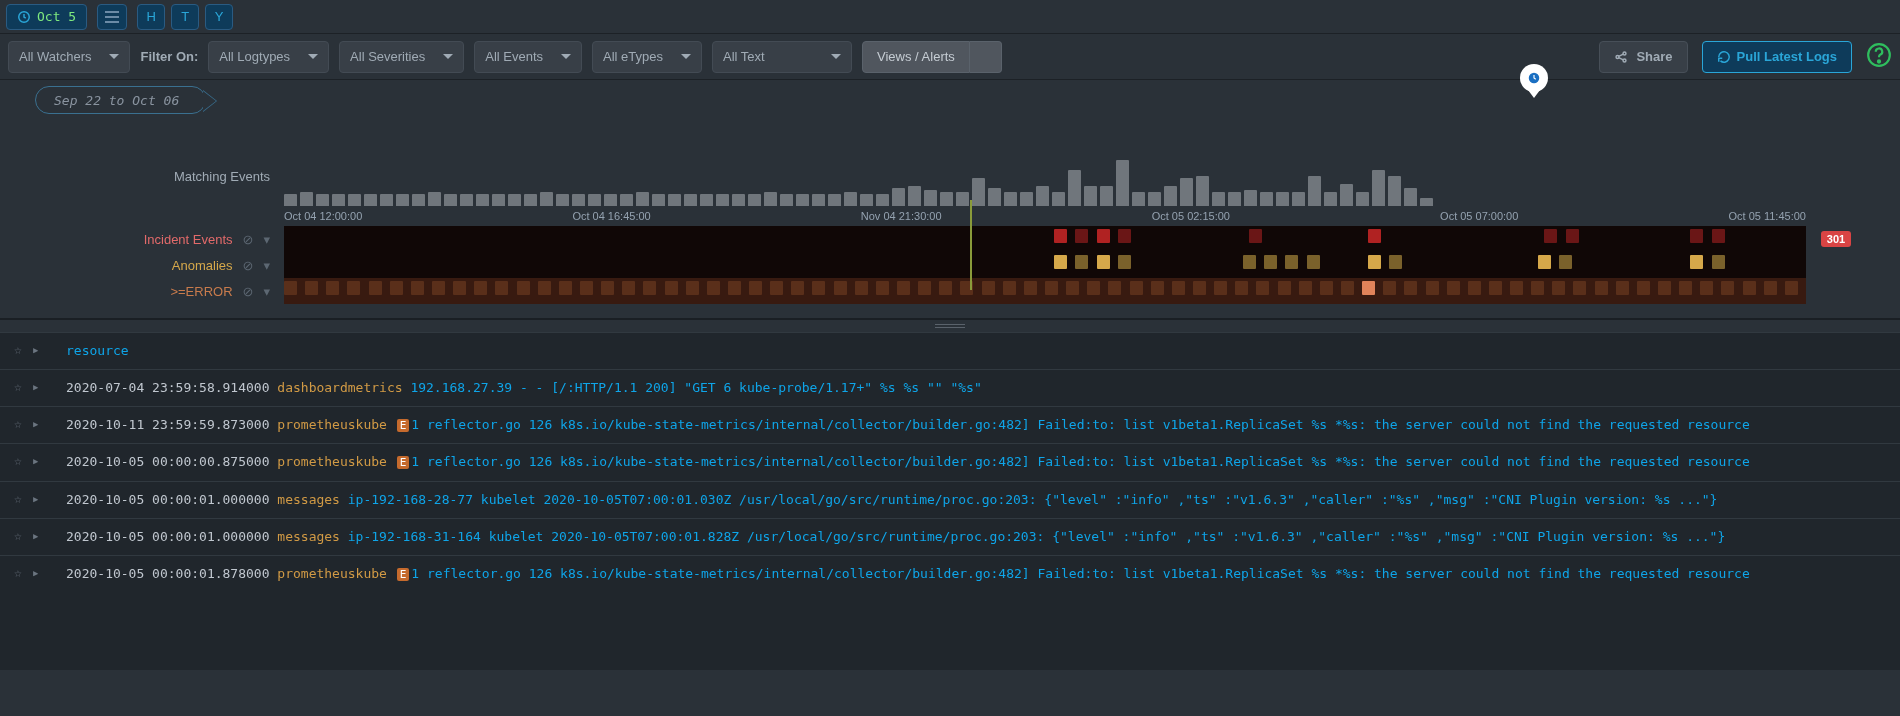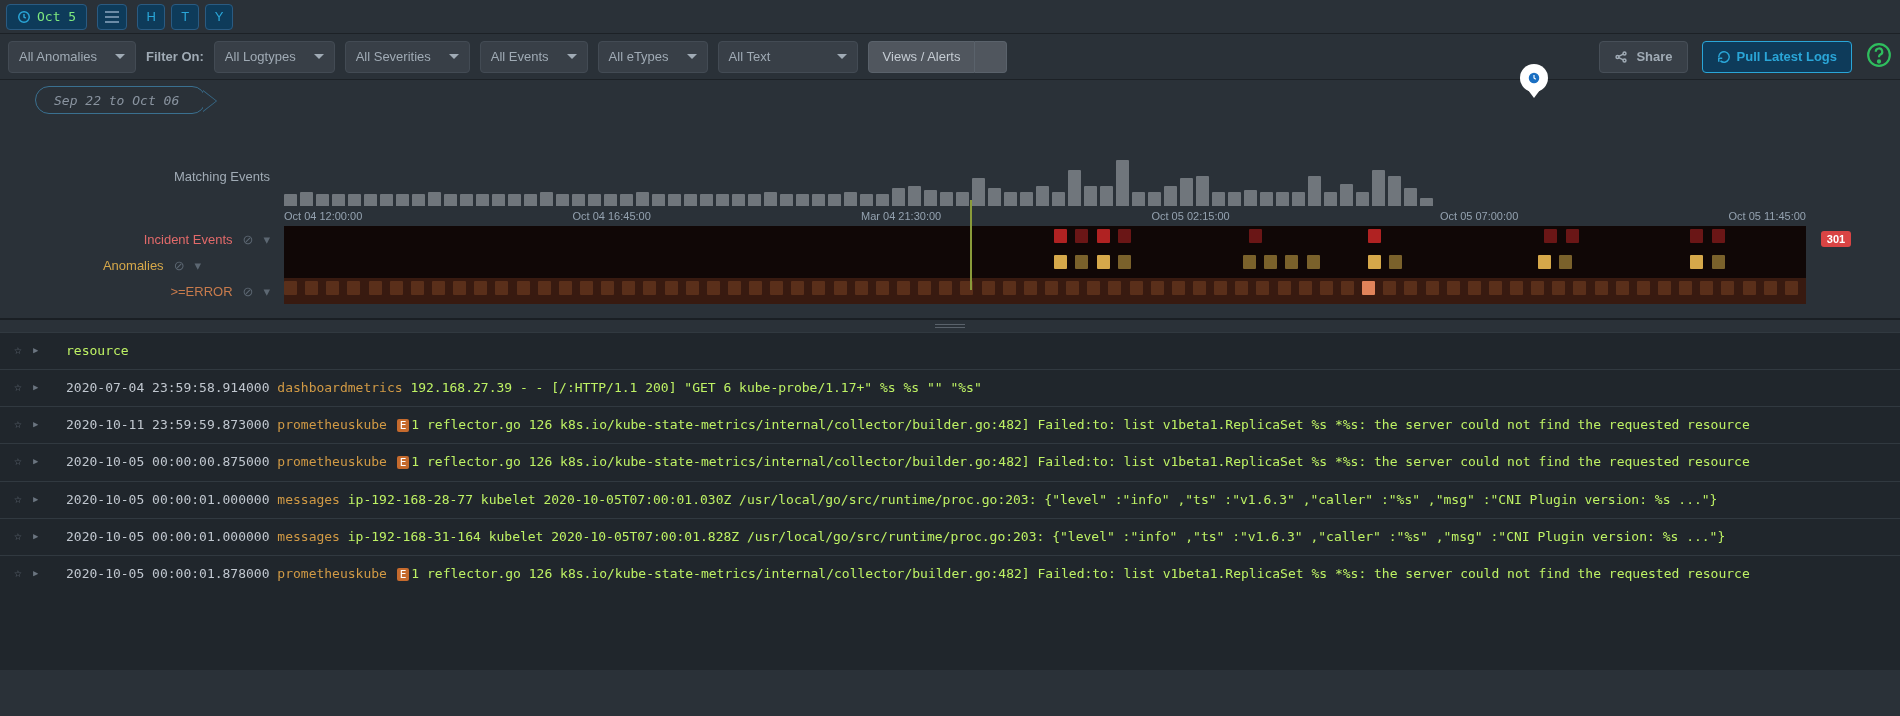--- a/index.html
+++ b/index.html
@@ -55,21 +55,21 @@
 .grip{height:12px;display:flex;align-items:center;justify-content:center;background:#2a3138;}
 .grip-lines{width:30px;height:2px;border-top:1px solid #5a626b;border-bottom:1px solid #5a626b;padding:1px 0;}
 
 .log-area{background:#20262c;height:338px;overflow:hidden;}
 .log-row{display:flex;align-items:flex-start;border-top:1px solid #313940;padding:8px 14px 8px 66px;font-family:Menlo,Consolas,monospace;font-size:13px;color:#c0c7cf;min-height:30px;gap:8px;position:relative;}
 .row-icons{position:absolute;left:14px;top:9px;display:flex;gap:10px;color:#6b7580;}
 .ts{color:#c0c7cf;}
 .src-a{color:#d19a45;}
 .src-b{color:#d19a45;}
 .badge-e{background:#c56a2d;color:#fff;padding:0 3px;border-radius:2px;font-size:11px;margin:0 2px;}
-.msg{color:#bef264;line-height:1.55;}
+.msg{color:#0ea5e9;line-height:1.55;}
 .count-badge{background:#d94444;color:#fff;border-radius:3px;padding:2px 6px;font-size:11px;font-weight:700;}
 </style>
 </head>
 <body>
 
 <div class="topbar">
   <div class="date-chip">
     <svg width="14" height="14" viewBox="0 0 24 24" fill="none" stroke="#2aa6d8" stroke-width="2.5">
         <circle cx="12" cy="12" r="9"></circle>
         <path d="M12 7v5l3 2"></path>
@@ -83,21 +83,21 @@
     </div>
   <div class="hty-group">
     <div class="sq-btn">H</div>
     <div class="sq-btn">T</div>
     <div class="sq-btn">Y</div>
   </div>
 </div>
 
 <div class="filterrow">
   <div class="select">
-      <span>All Anomalies</span>
+      <span>All Watchers</span>
       <span class="caret"></span>
     </div>
   <span class="label-strong">Filter On:</span>
   <div class="select">
       <span>All Logtypes</span>
       <span class="caret"></span>
     </div>
   <div class="select">
       <span>All Severities</span>
       <span class="caret"></span>
@@ -242,21 +242,21 @@
         <div class="bar" style="height: 8px;"></div>
       </div>
     <div class="tl-rgutter"></div>
   </div>
 
   <div class="tl-row axis-row" style="height:20px;">
     <div class="tl-lgutter"></div>
     <div class="tl-track" id="axis">
         <span>Oct 04 12:00:00</span>
         <span>Oct 04 16:45:00</span>
-        <span>Mar 04 21:30:00</span>
+        <span>Nov 04 21:30:00</span>
         <span>Oct 05 02:15:00</span>
         <span>Oct 05 07:00:00</span>
         <span>Oct 05 11:45:00</span>
       </div>
     <div class="tl-rgutter"></div>
   </div>
 
   <div class="tl-row">
     <div class="tl-lgutter" style="color:#e26a6a;">
       <span>Incident Events</span>
@@ -274,21 +274,21 @@
         <div class="cell" style="left: 84.2%; background: rgb(106, 22, 22);"></div>
         <div class="cell" style="left: 92.4%; background: rgb(106, 22, 22);"></div>
         <div class="cell" style="left: 93.8%; background: rgb(106, 22, 22);"></div>
       </div>
     <div class="tl-rgutter">
         <span class="count-badge">301</span>
       </div>
   </div>
 
   <div class="tl-row">
-    <div class="tl-lgutter" style="color:#d6a84a;justify-content:center;">
+    <div class="tl-lgutter" style="color:#d6a84a;">
       <span>Anomalies</span>
       <span class="ico-btn">⊘</span>
       <span class="ico-btn">▾</span>
     </div>
     <div class="tl-track band-track" id="anom-track">
         <div class="cell" style="left: 50.6%; background: rgb(214, 168, 74);"></div>
         <div class="cell" style="left: 52%; background: rgb(122, 97, 43);"></div>
         <div class="cell" style="left: 53.4%; background: rgb(214, 168, 74);"></div>
         <div class="cell" style="left: 54.8%; background: rgb(122, 97, 43);"></div>
         <div class="cell" style="left: 63%; background: rgb(122, 97, 43);"></div>

